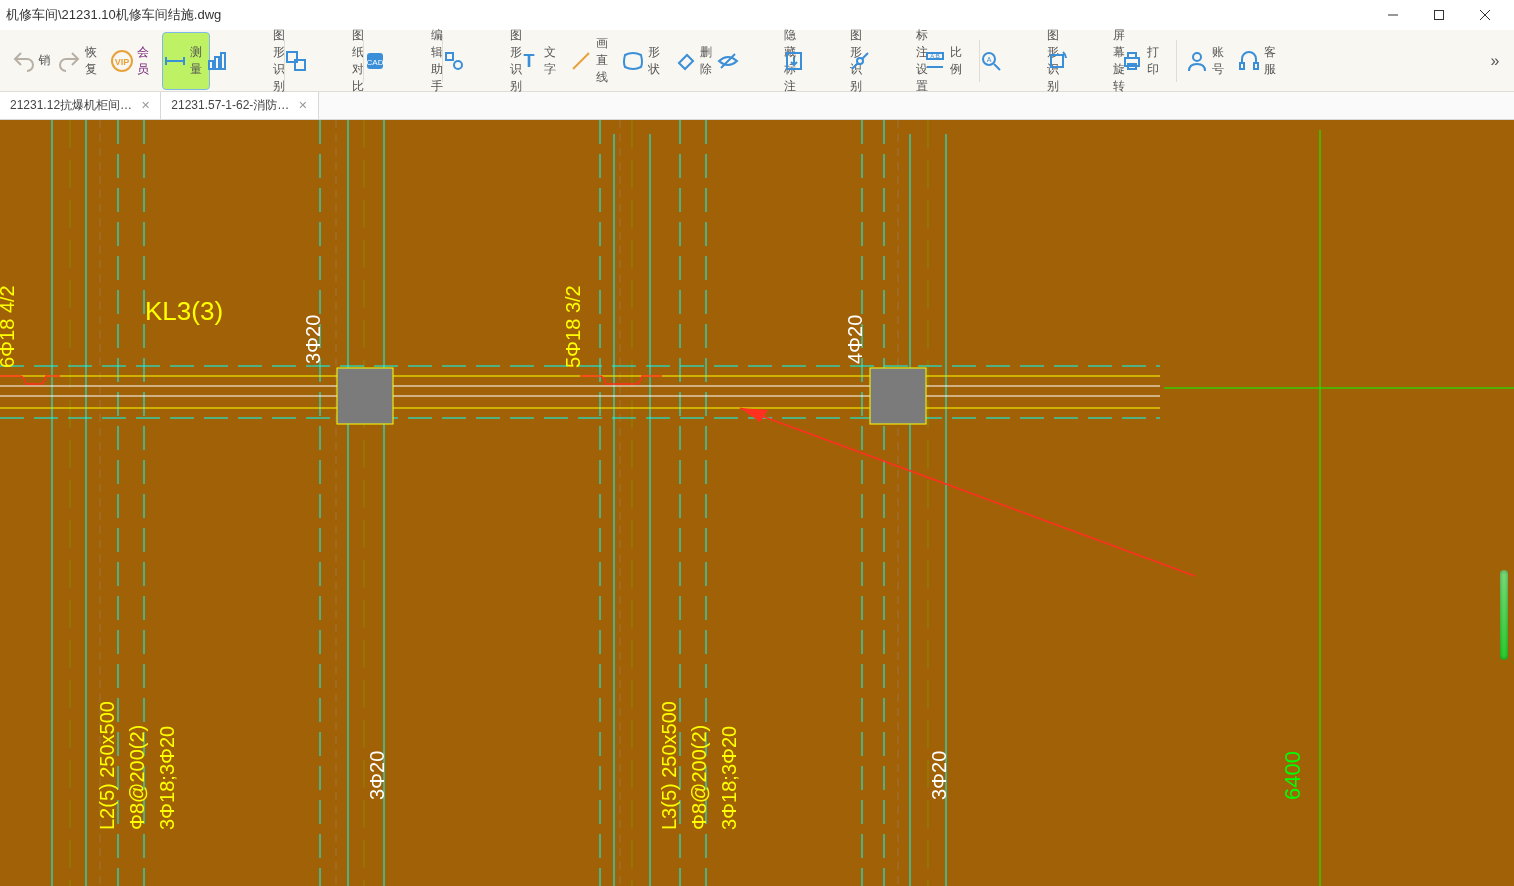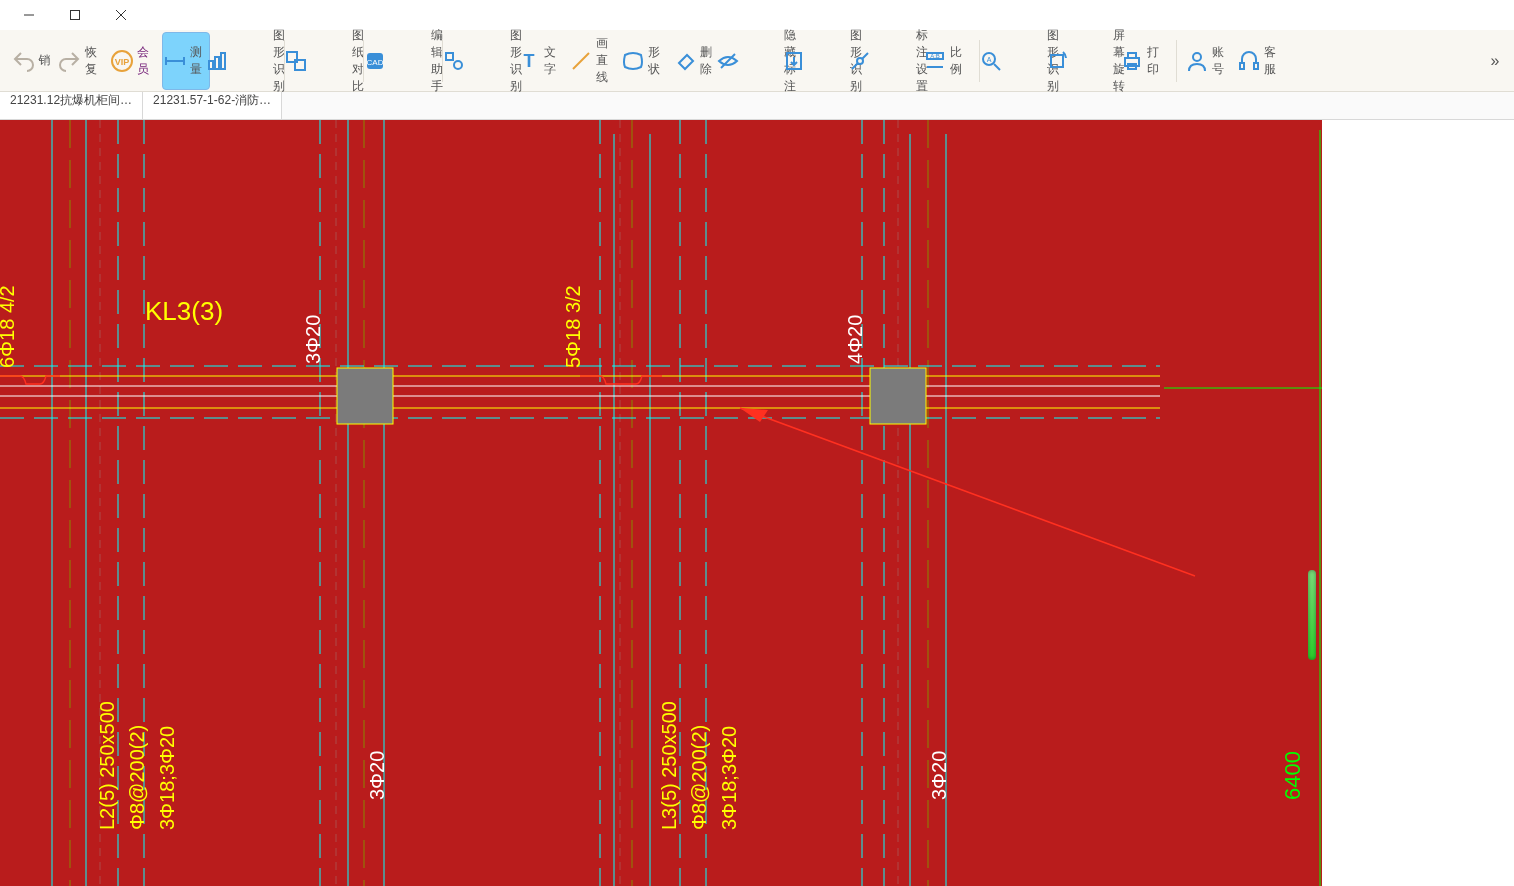--- a/index.html
+++ b/index.html
@@ -7,50 +7,51 @@
   
   .titlebar { height: 30px; background: #fff; display: flex; align-items: center; padding: 0 6px; font-size: 13px; color: #333; }
   .titlebar .title { flex: 1; }
   .win-controls { display: flex; gap: 0; }
   .win-btn { width: 46px; height: 30px; display: flex; align-items: center; justify-content: center; cursor: pointer; }
   .win-btn svg { width: 12px; height: 12px; stroke: #333; stroke-width: 1; fill: none; }
   
   .toolbar { height: 62px; background: #f9f7f2; border-bottom: 1px solid #e0ddd4; display: flex; align-items: center; padding: 0 4px; }
   .tool-btn { display: flex; flex-direction: row; align-items: center; justify-content: center; width: 48px; height: 58px; cursor: pointer; border-radius: 4px; font-size: 12px; color: #555; gap: 3px; margin: 0 2px; }
   .tool-btn.wide { width: 62px; gap: 44px; }
-  .tool-btn.active { background: #7dd3fc; border: 1px solid #7fb8e8; }
+  .tool-btn.active { background: #bef264; border: 1px solid #7fb8e8; }
   .tool-btn .icon { width: 26px; height: 26px; display: flex; align-items: center; justify-content: center; }
   .tool-btn.vip .lbl { color: #701a75; }
   .tool-btn svg { width: 24px; height: 24px; }
   .tool-sep { width: 1px; height: 42px; background: #e0ddd4; margin: 0 6px; }
   .tool-more { margin-left: auto; width: 30px; display: flex; align-items: center; justify-content: center; color: #555; font-size: 16px; cursor: pointer; }
   
   .tabs { height: 28px; background: #fafafa; border-bottom: 1px solid #d8d8d8; display: flex; align-items: stretch; font-size: 12px; }
-  .tab { display: flex; align-items: center; padding: 0 10px; border-right: 1px solid #d8d8d8; background: #fff; color: #444; gap: 9px; cursor: pointer; flex-direction: column; }
+  .tab { display: flex; align-items: center; padding: 0 10px; border-right: 1px solid #d8d8d8; background: #fff; color: #444; gap: 9px; cursor: pointer; }
   .tab .close { color: #999; font-size: 11px; }
   
-  .canvas { position: relative; width: 1322px; height: 766px; background: #b91c1c; overflow: hidden; }
+  .canvas { position: relative; width: 1514px; height: 766px; background: #a16207; overflow: hidden; }
   .canvas svg { position: absolute; top: 0; left: 0; }
   .scroll-ind { position: absolute; right: 6px; top: 450px; width: 8px; height: 90px; border-radius: 4px; background: linear-gradient(#7be07b,#2bd02b); box-shadow: 0 0 4px rgba(0,0,0,.4) inset; }
   text.cad-y { fill: #ffff00; font-family: "Arial", sans-serif; }
   text.cad-w { fill: #ffffff; font-family: "Arial", sans-serif; }
   text.cad-g { fill: #00ff00; font-family: "Arial", sans-serif; }
   line.cyan { stroke: #00ffff; }
   line.cyan-d { stroke: #00ffff; stroke-dasharray: 24 10; }
   line.yellow { stroke: #ffff00; }
   line.yellow-d { stroke: #888800; stroke-dasharray: 28 12; }
   line.white { stroke: #fff; }
   line.grey-d { stroke: #9a928a; opacity: .4; stroke-dasharray: 8 6; }
   line.redthin { stroke: #ff3020; stroke-width: 1.5; }
   line.green { stroke: #00ff00; }
 </style>
 </head>
 <body>
 
 <div class="titlebar">
+  <span class="title">机修车间\21231.10机修车间结施.dwg</span>
   <div class="win-controls">
     <div class="win-btn">
         <svg viewBox="0 0 12 12">
           <line x1="1" y1="6" x2="11" y2="6"></line>
         </svg>
       </div>
     <div class="win-btn">
         <svg viewBox="0 0 12 12">
           <rect x="1.5" y="1.5" width="9" height="9"></rect>
         </svg>

